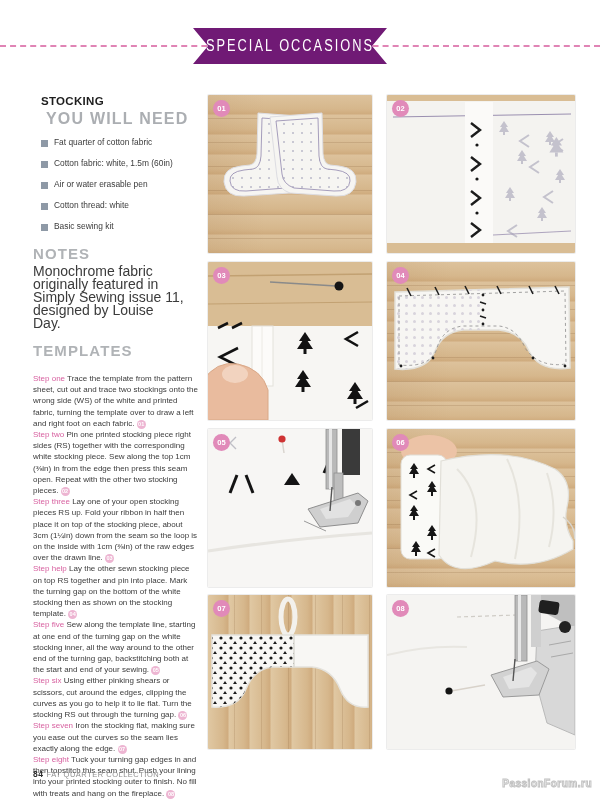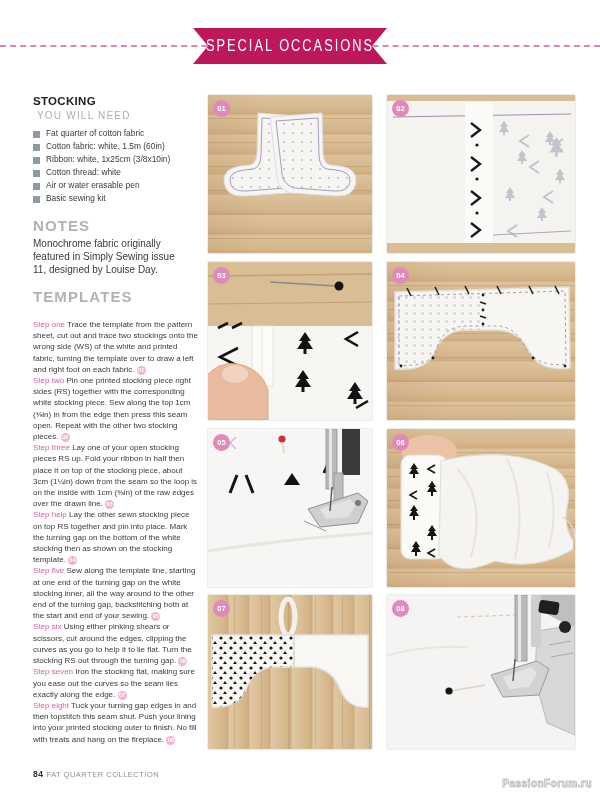--- a/index.html
+++ b/index.html
@@ -4,37 +4,37 @@
 <style>
   html,body{margin:0;padding:0;}
   body{
     width:600px;height:800px;overflow:hidden;background:#ffffff;
     font-family:"Liberation Sans", sans-serif;position:relative;
     -webkit-font-smoothing:antialiased;
   }
   
   .dash-line{position:absolute;top:45px;left:0;right:0;border-top:2px dashed #e084b5;}
   .ribbon{
-    position:absolute;left:193px;top:28px;width:194px;height:36px;background:#be185d;
+    position:absolute;left:193px;top:28px;width:194px;height:36px;background:#701a75;
     clip-path:polygon(0 0,100% 0,calc(100% - 15px) 50%,100% 100%,0 100%,15px 50%);
     display:flex;align-items:center;justify-content:center;
   }
   .ribbon span{
     color:#fff;font-size:16px;letter-spacing:2.5px;font-weight:400;
     transform:scaleX(.8);white-space:nowrap;
   }
   
   .left-col{position:absolute;left:33px;top:95px;width:166px;color:#3b3b3b;}
-  .title{font-size:11.5px;font-weight:bold;color:#1d1d1d;letter-spacing:.3px;margin:0 0 3px 0;}
-  .sub-label{font-size:10px;font-weight:normal;color:#abaeb2;letter-spacing:1.2px;margin:0 0 6px 4px;}
+  .title{font-size:11.5px;font-weight:bold;color:#1d1d1d;letter-spacing:.3px;margin:0 0 3px 8px;}
+  .sub-label{font-size:16px;font-weight:bold;color:#abaeb2;letter-spacing:1.2px;margin:0 0 6px 13px;}
   ul.materials{list-style:none;margin:0;padding:0;width:150px;}
-  ul.materials li{position:relative;padding-left:13px;font-size:8.4px;line-height:13px;margin:0;}
+  ul.materials li{position:relative;padding-left:13px;font-size:8.4px;line-height:13px;margin:8px;}
   ul.materials li::before{content:"";position:absolute;left:0;top:3.5px;width:7px;height:7px;background:#8e99a6;}
   .sec-label{font-size:15px;font-weight:bold;color:#b0b3b6;letter-spacing:1.1px;margin:12px 0 3px 0;}
-  .sec-text{font-size:10px;line-height:13px;width:152px;margin:0;}
+  .sec-text{font-size:14px;line-height:13px;width:152px;margin:0;}
   .steps{margin-top:14px;font-size:8px;line-height:11.2px;width:166px;}
   .steps p{margin:0;}
   .step-label{color:#d75f9f;}
   .ref{
     display:inline-block;width:9px;height:9px;border-radius:50%;
     background:#edb5d2;color:#fff;font-size:5.5px;font-weight:bold;
     text-align:center;line-height:9.5px;vertical-align:0;
   }
   
   .photo{position:absolute;overflow:hidden;border-radius:1px;box-shadow:0 0 0 1px #ececec;}
@@ -74,23 +74,22 @@
 <div class="ribbon">
   <span>SPECIAL OCCASIONS</span>
 </div>
 
 <div class="left-col">
   <div class="title">STOCKING</div>
   <div class="sub-label">YOU WILL NEED</div>
   <ul class="materials">
     <li>Fat quarter of cotton fabric</li>
     <li>Cotton fabric: white, 1.5m (60in)</li>
-    <li>Ribbon: white, 1x25cm (3/8x10in)</li>
+    <li>Air or water erasable pen</li>
     <li>Cotton thread: white</li>
-    <li>Air or water erasable pen</li>
     <li>Basic sewing kit</li>
   </ul>
   <div class="sec-label">NOTES</div>
   <p class="sec-text">Monochrome fabric originally featured in Simply Sewing issue 11, designed by Louise Day.</p>
   <div class="sec-label">TEMPLATES</div>
 
   <div class="steps">
     <p><span class="step-label">Step one</span> <span>Trace the template from the pattern sheet, cut out and trace two stockings onto the wrong side (WS) of the white and printed fabric, turning the template over to draw a left and right foot on each fabric.</span> <span class="ref">01</span></p>
     <p><span class="step-label">Step two</span> <span>Pin one printed stocking piece right sides (RS) together with the corresponding white stocking piece. Sew along the top 1cm (⅜in) in from the edge then press this seam open. Repeat with the other two stocking pieces.</span> <span class="ref">02</span></p>
     <p><span class="step-label">Step three</span> <span>Lay one of your open stocking pieces RS up. Fold your ribbon in half then place it on top of the stocking piece, about 3cm (1¼in) down from the seam so the loop is on the inside with 1cm (⅜in) of the raw edges over the drawn line.</span> <span class="ref">03</span></p>

